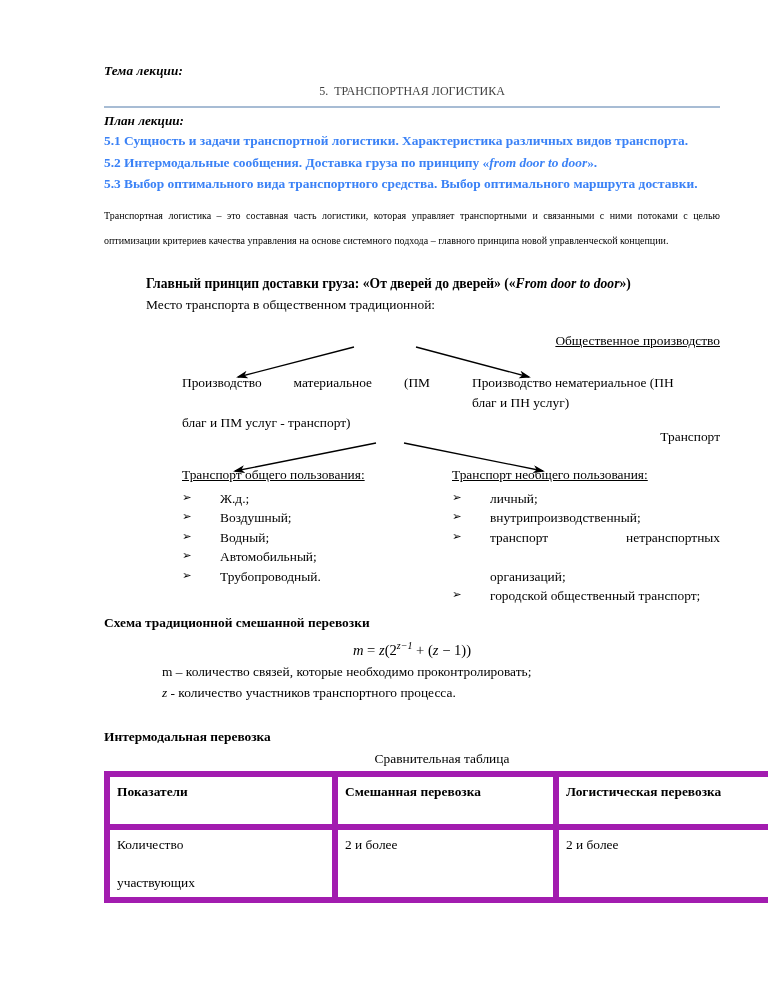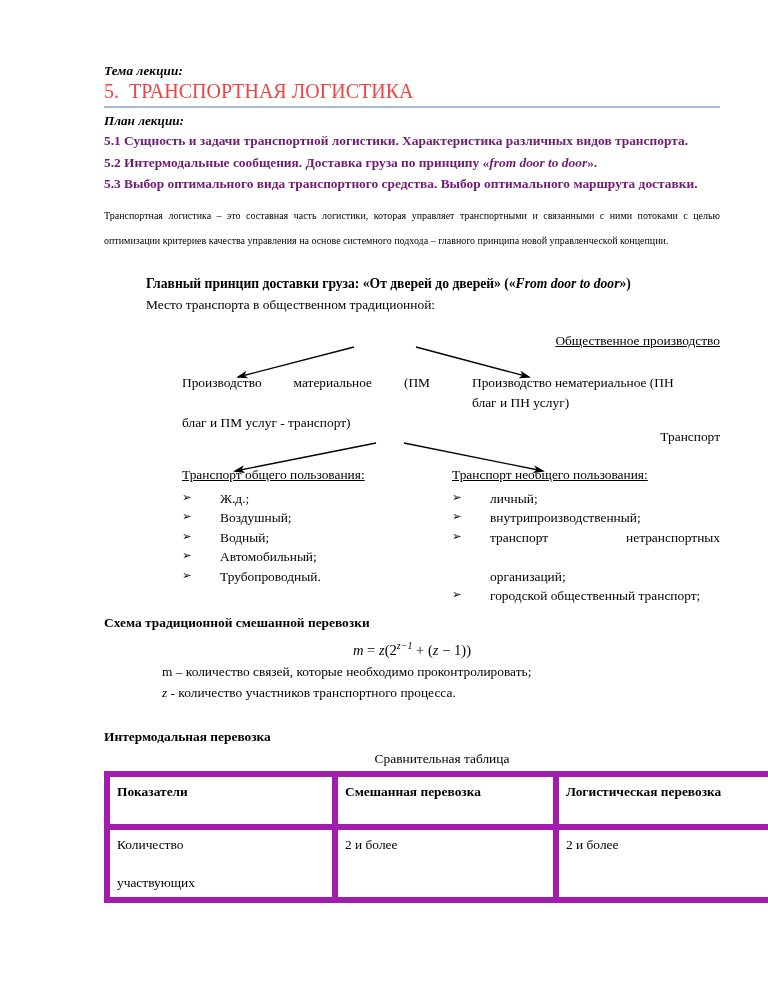--- a/index.html
+++ b/index.html
@@ -32,40 +32,41 @@
   .bi      { font-weight: bold; font-style: italic; }
   .it      { font-style: italic; }
   .u       { text-decoration: underline; }
 
   .lbl-theme {
     font-size: 13.2px;
     line-height: 17px;
     letter-spacing: .1px;
   }
   .doc-title {
-    font-size: 20px;
-    line-height: 20px;
-    color: #ef4444;
+    font-size: 12px;
+    line-height: 20px;
+    color: #404040;
     padding-top: 2px;
     white-space: pre;
+    text-align: center;
   }
   .rule {
     height: 0;
     border-top: 2px solid #A7BCD4;
     margin: 5px 0 4px 0;
   }
   .lbl-plan {
     font-size: 13.2px;
     line-height: 18px;
   }
   .plan-line {
     font-size: 13.4px;
     line-height: 21.5px;
     font-weight: bold;
-    color: #701a75;
+    color: #3b82f6;
     text-align: justify;
     text-justify: inter-word;
   }
   .lbl-material {
     font-size: 13.2px;
     line-height: 18px;
     margin-top: 21px;
   }
   .para {
     font-size: 10px;

